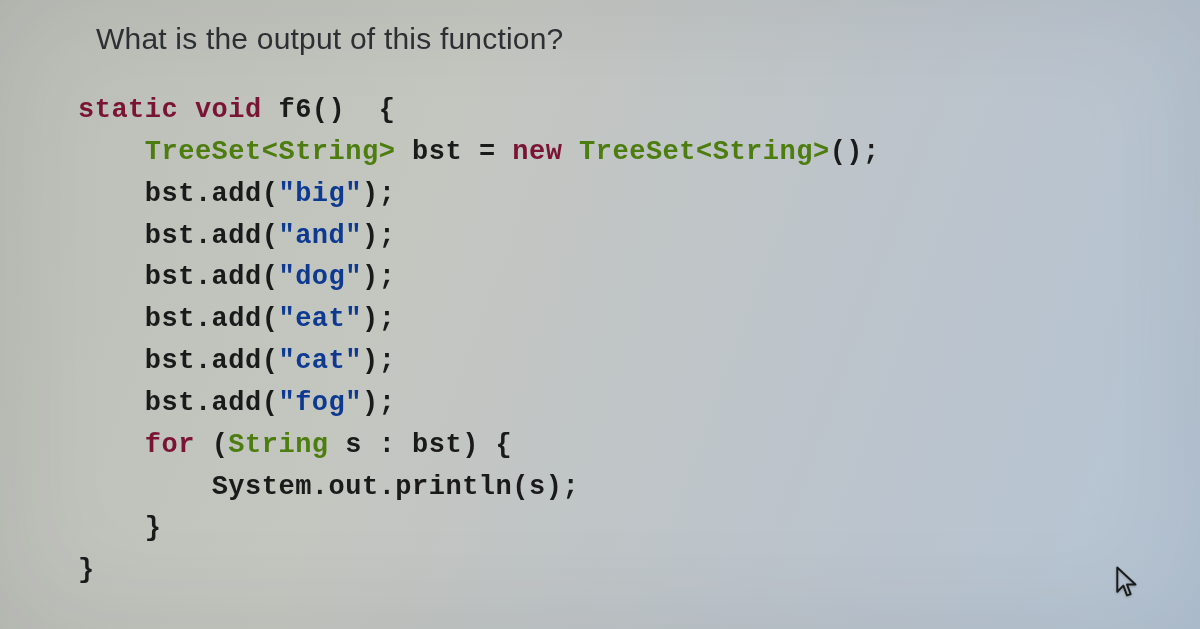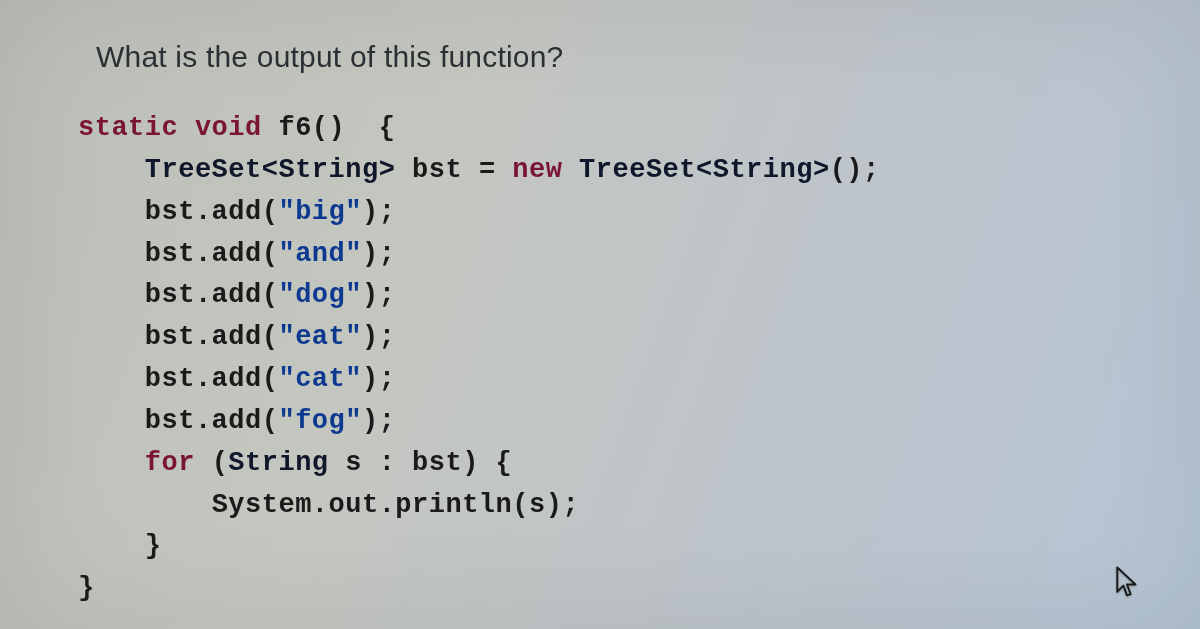--- a/index.html
+++ b/index.html
@@ -14,42 +14,42 @@
     font-family: "Helvetica Neue", Arial, sans-serif;
     color: #2e3234;
     position: relative;
   }
   .sheet {
     position: absolute;
     left: 0;
     top: 0;
     right: 0;
     bottom: 0;
-    padding: 40px 0 0 0;
+    padding: 22px 0 0 0;
     box-shadow: inset 0 0 120px rgba(0,0,0,0.08);
   }
   .question {
     font-size: 30px;
     font-weight: 400;
     color: #2c3033;
     margin: 0 0 34px 96px;
     letter-spacing: 0.2px;
   }
   .code-block {
     font-family: "Courier New", Courier, monospace;
     font-size: 27px;
     line-height: 1.55;
     font-weight: bold;
     color: #1a1a1a;
     margin-left: 78px;
     white-space: pre;
     letter-spacing: 0.5px;
   }
   .kw   { color: #7a1435; font-weight: bold; }
-  .type { color: #0f172a; font-weight: bold; }
+  .type { color: #4d7c0f; font-weight: bold; }
   .ident{ color: #1a1a1a; font-weight: bold; }
   .str  { color: #0d3a90; font-weight: bold; }
   .punct{ color: #1a1a1a; font-weight: bold; }
   .op   { color: #1a1a1a; font-weight: bold; }
 
   .cursor {
     position: absolute;
     right: 60px;
     bottom: 30px;
     width: 26px;

